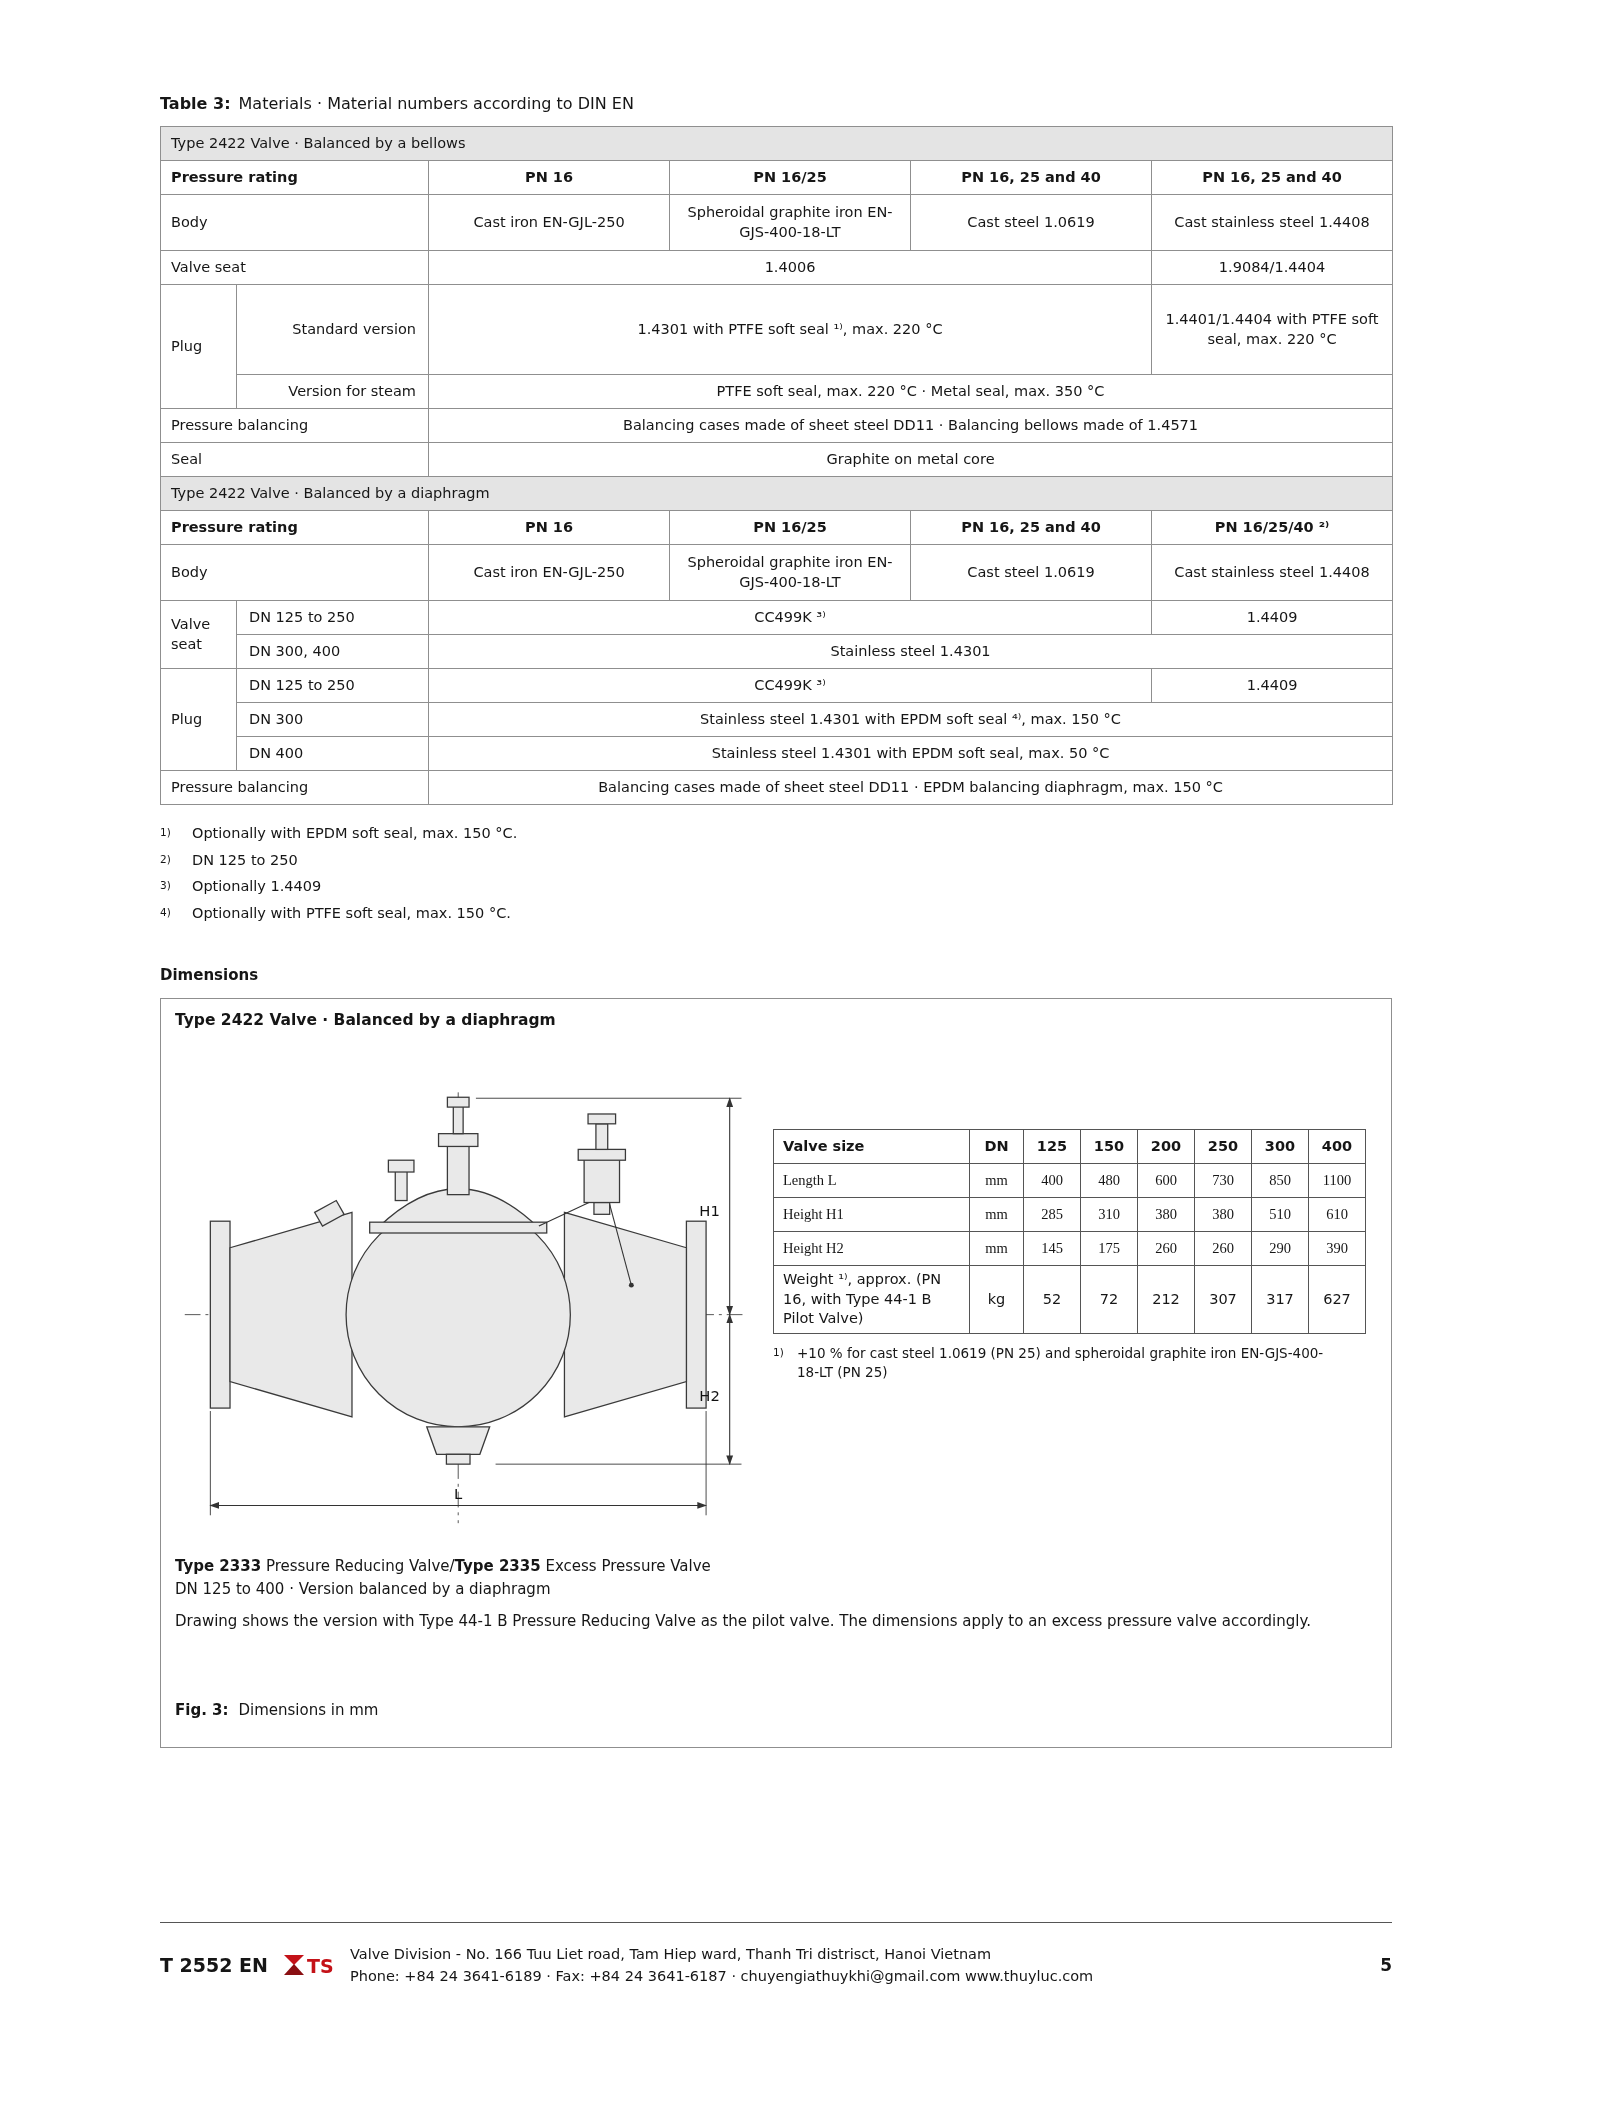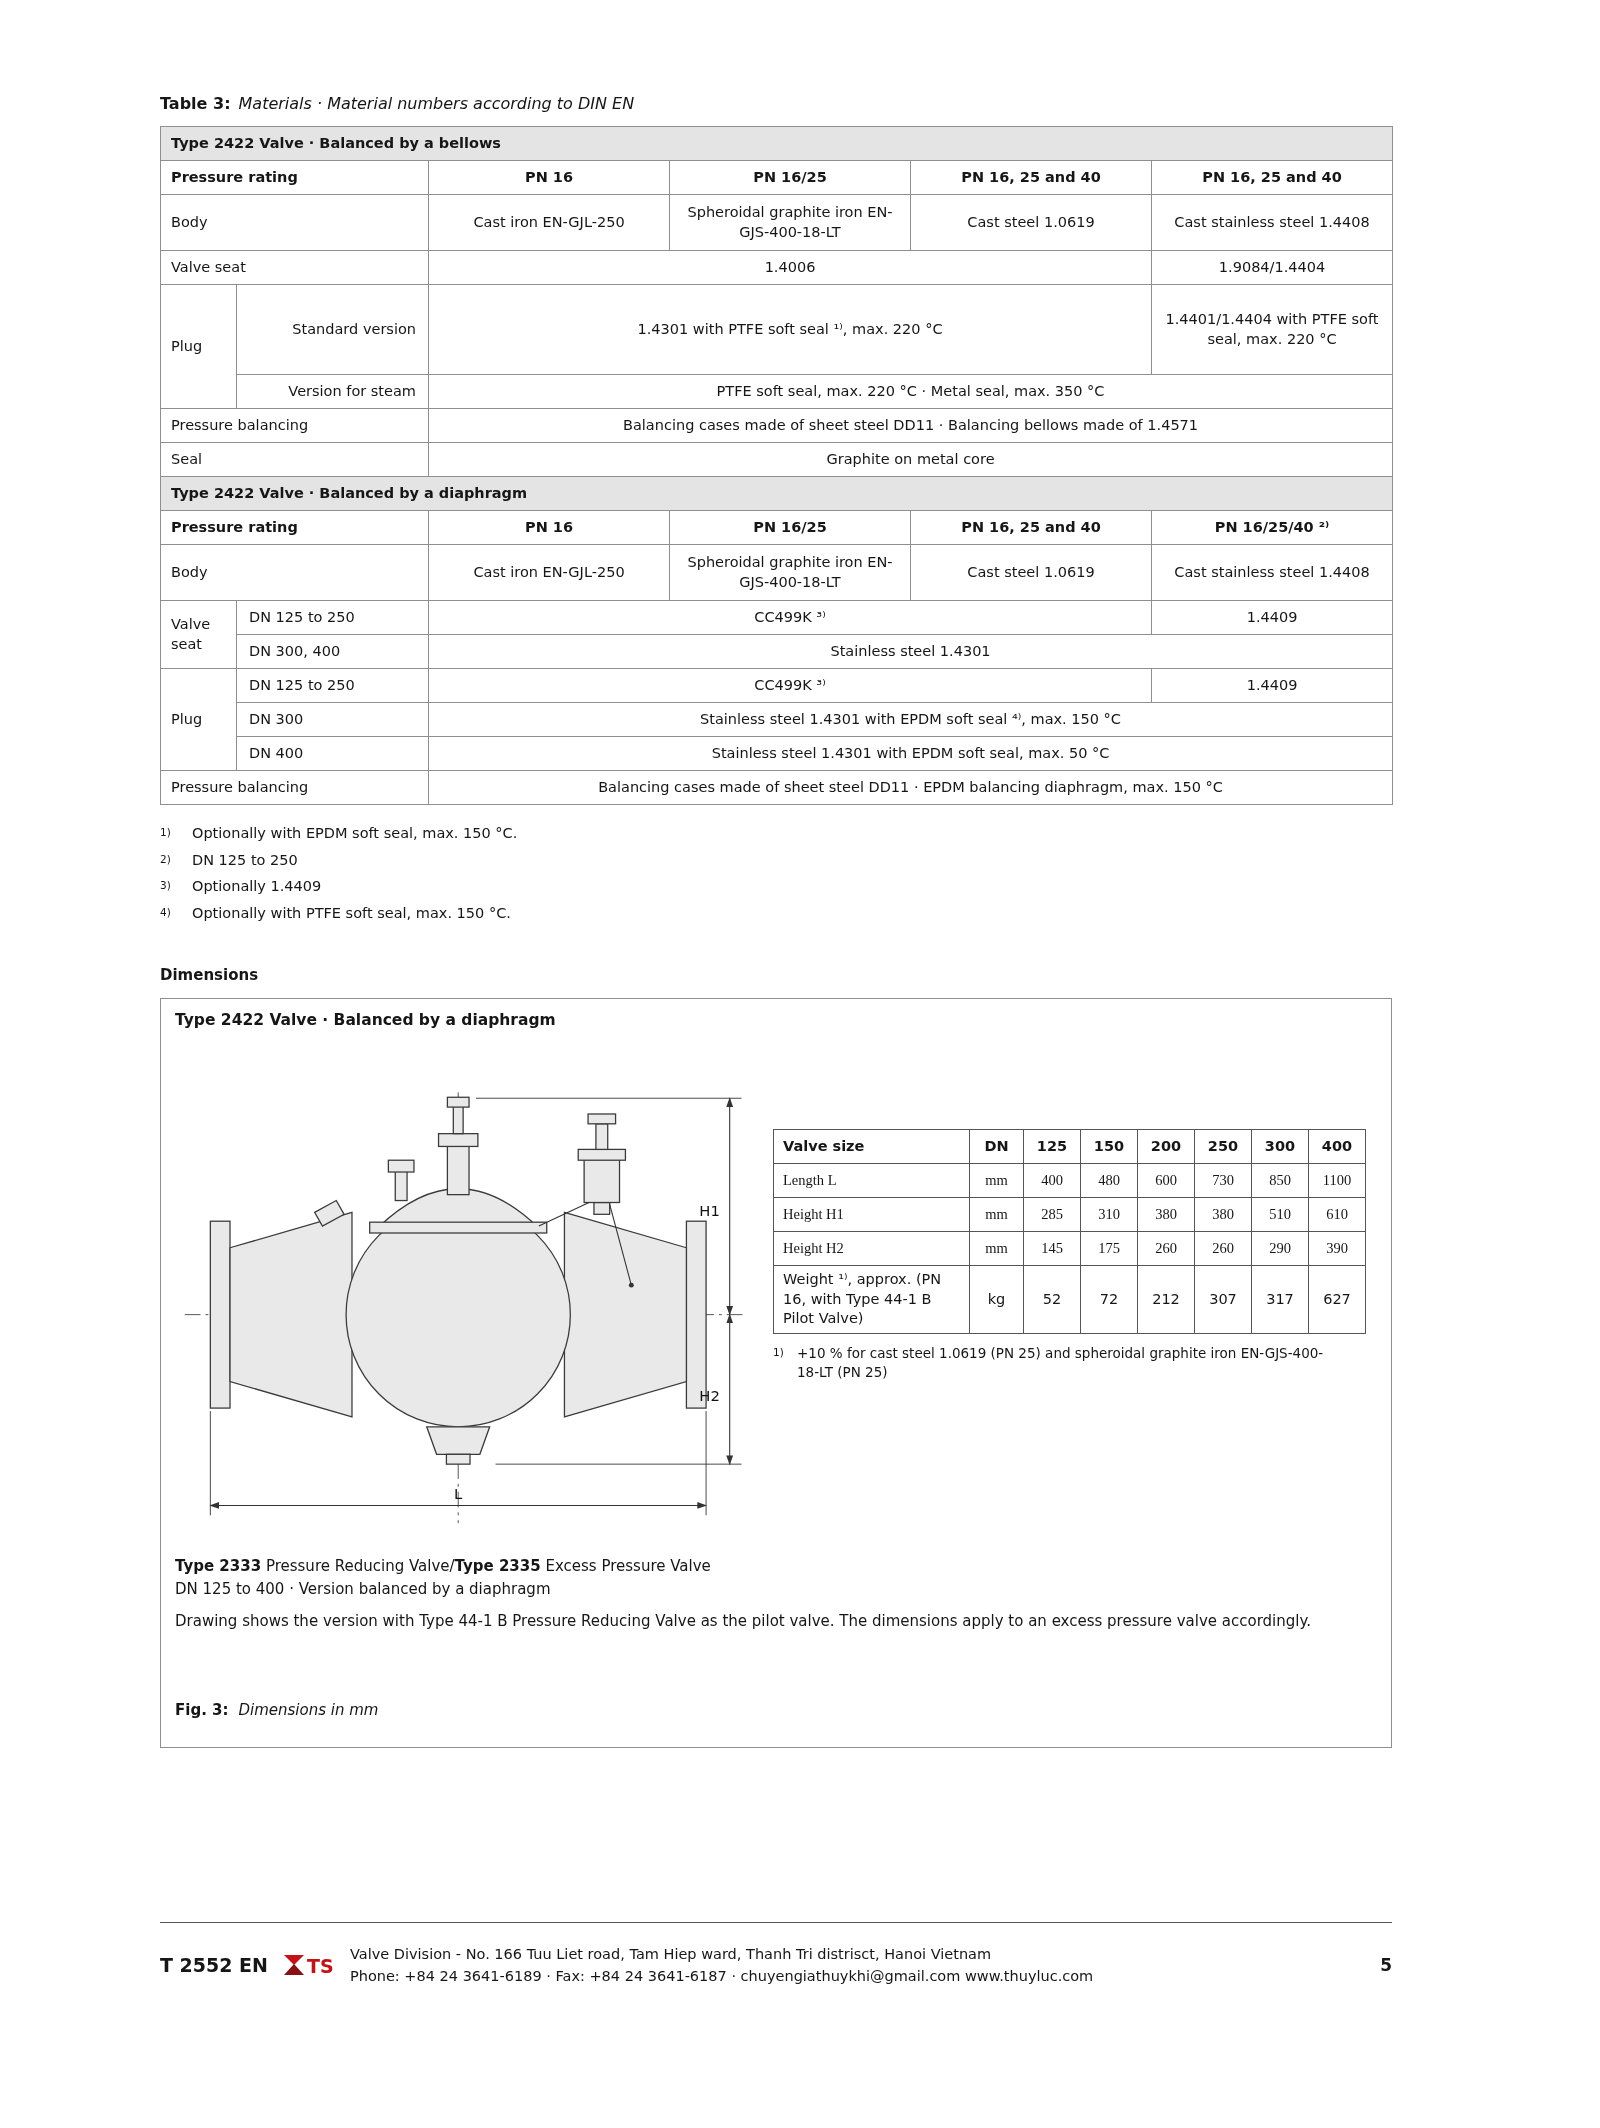--- a/index.html
+++ b/index.html
@@ -1,34 +1,34 @@
 <!DOCTYPE html>
 <html><head>
 <meta charset="utf-8">
 <style>
   * { margin:0; padding:0; box-sizing:border-box; }
   html,body { background:#ffffff; }
   .page { position:relative; width:1600px; height:2128px; background:#fff;
           font-family:"DejaVu Sans","Liberation Sans",sans-serif; color:#161616; }
   .b { font-weight:bold; }
-  .i { font-style:italic; }
+  .i { }
 
   
   .tbl-caption { position:absolute; left:160px; top:94px; font-size:16px; }
   .tbl-caption .i { margin-left:8px; }
 
   
   table.mat { position:absolute; left:160px; top:126px; width:1232px;
               border-collapse:collapse; table-layout:fixed; font-size:14.5px; }
   .mat td { border:1px solid #8f8f8f; padding:3px 8px; text-align:center;
             vertical-align:middle; line-height:1.32; }
   .mat td.lbl   { text-align:left;  padding-left:10px; }
   .mat td.sub-r { text-align:right; padding-right:12px; }
   .mat td.sub-l { text-align:left;  padding-left:12px; }
-  .mat tr.sec td { background:#e4e4e4; text-align:left; font-weight:bold; height:34px; padding-left:10px; }
+  .mat tr.sec td { background:#e4e4e4; text-align:left; font-weight:normal; height:34px; padding-left:10px; }
   .mat tr.r34 td { height:34px;margin-left:48px; }
   .mat tr.r56 td { height:56px; }
   .mat tr.r90 td { height:90px; }
 
   
   .footnotes { position:absolute; left:160px; top:824px; font-size:14.5px; }
   .fn { display:flex; margin-bottom:7px; line-height:1.35; }
   .fn-marker { flex:none; width:32px; font-size:10.5px; padding-top:1px; }
   .dt-fn .fn-marker { width:24px; }
 

